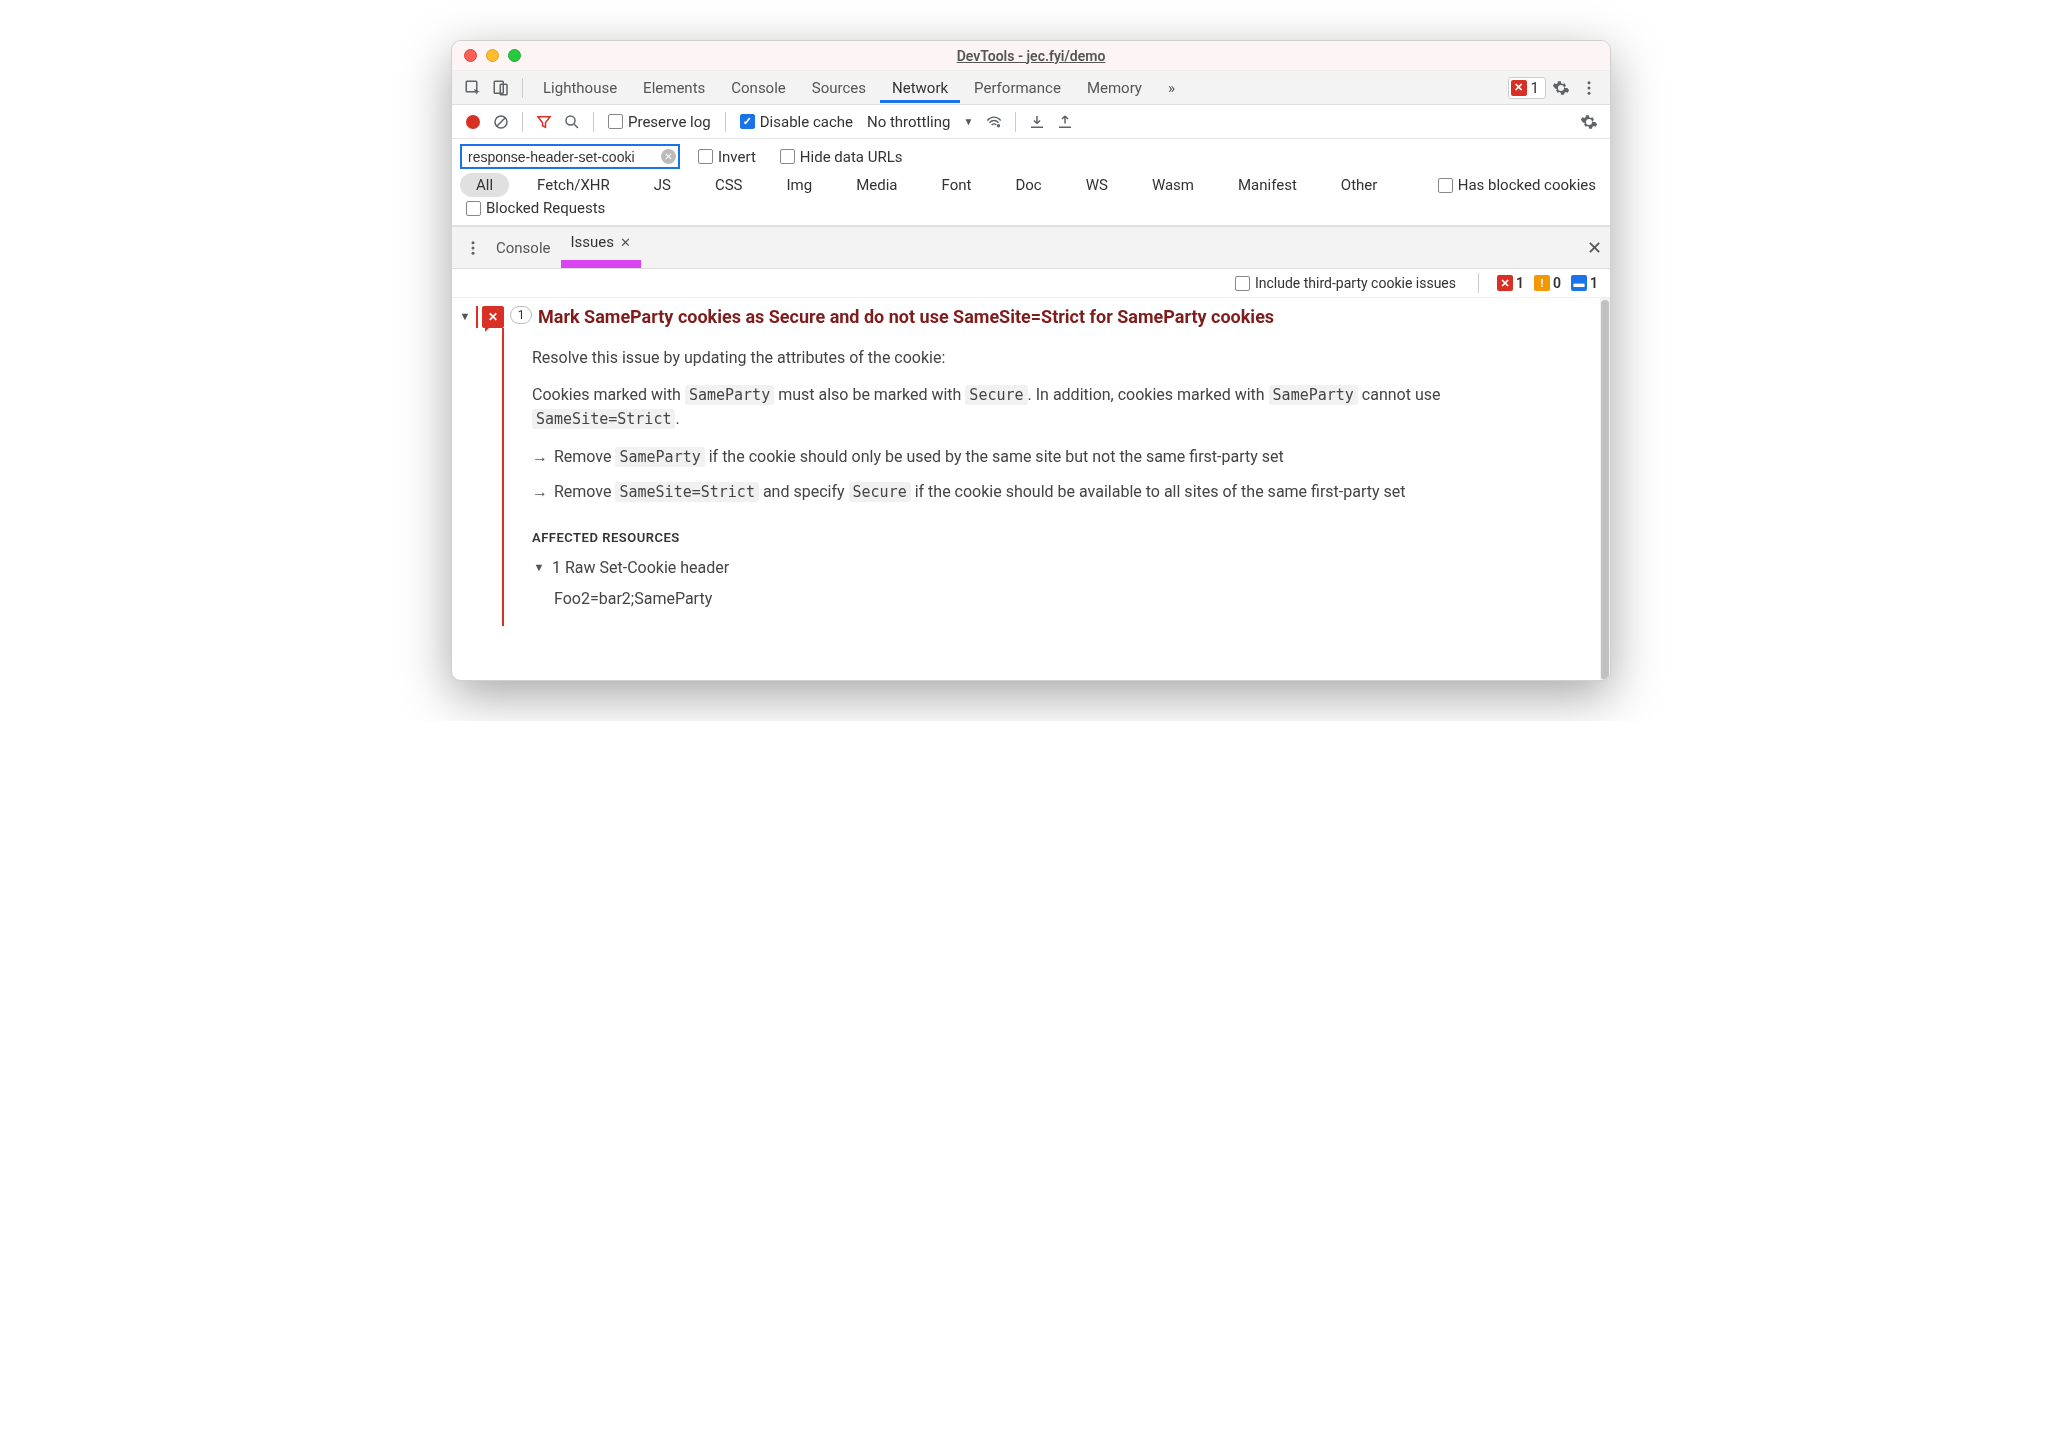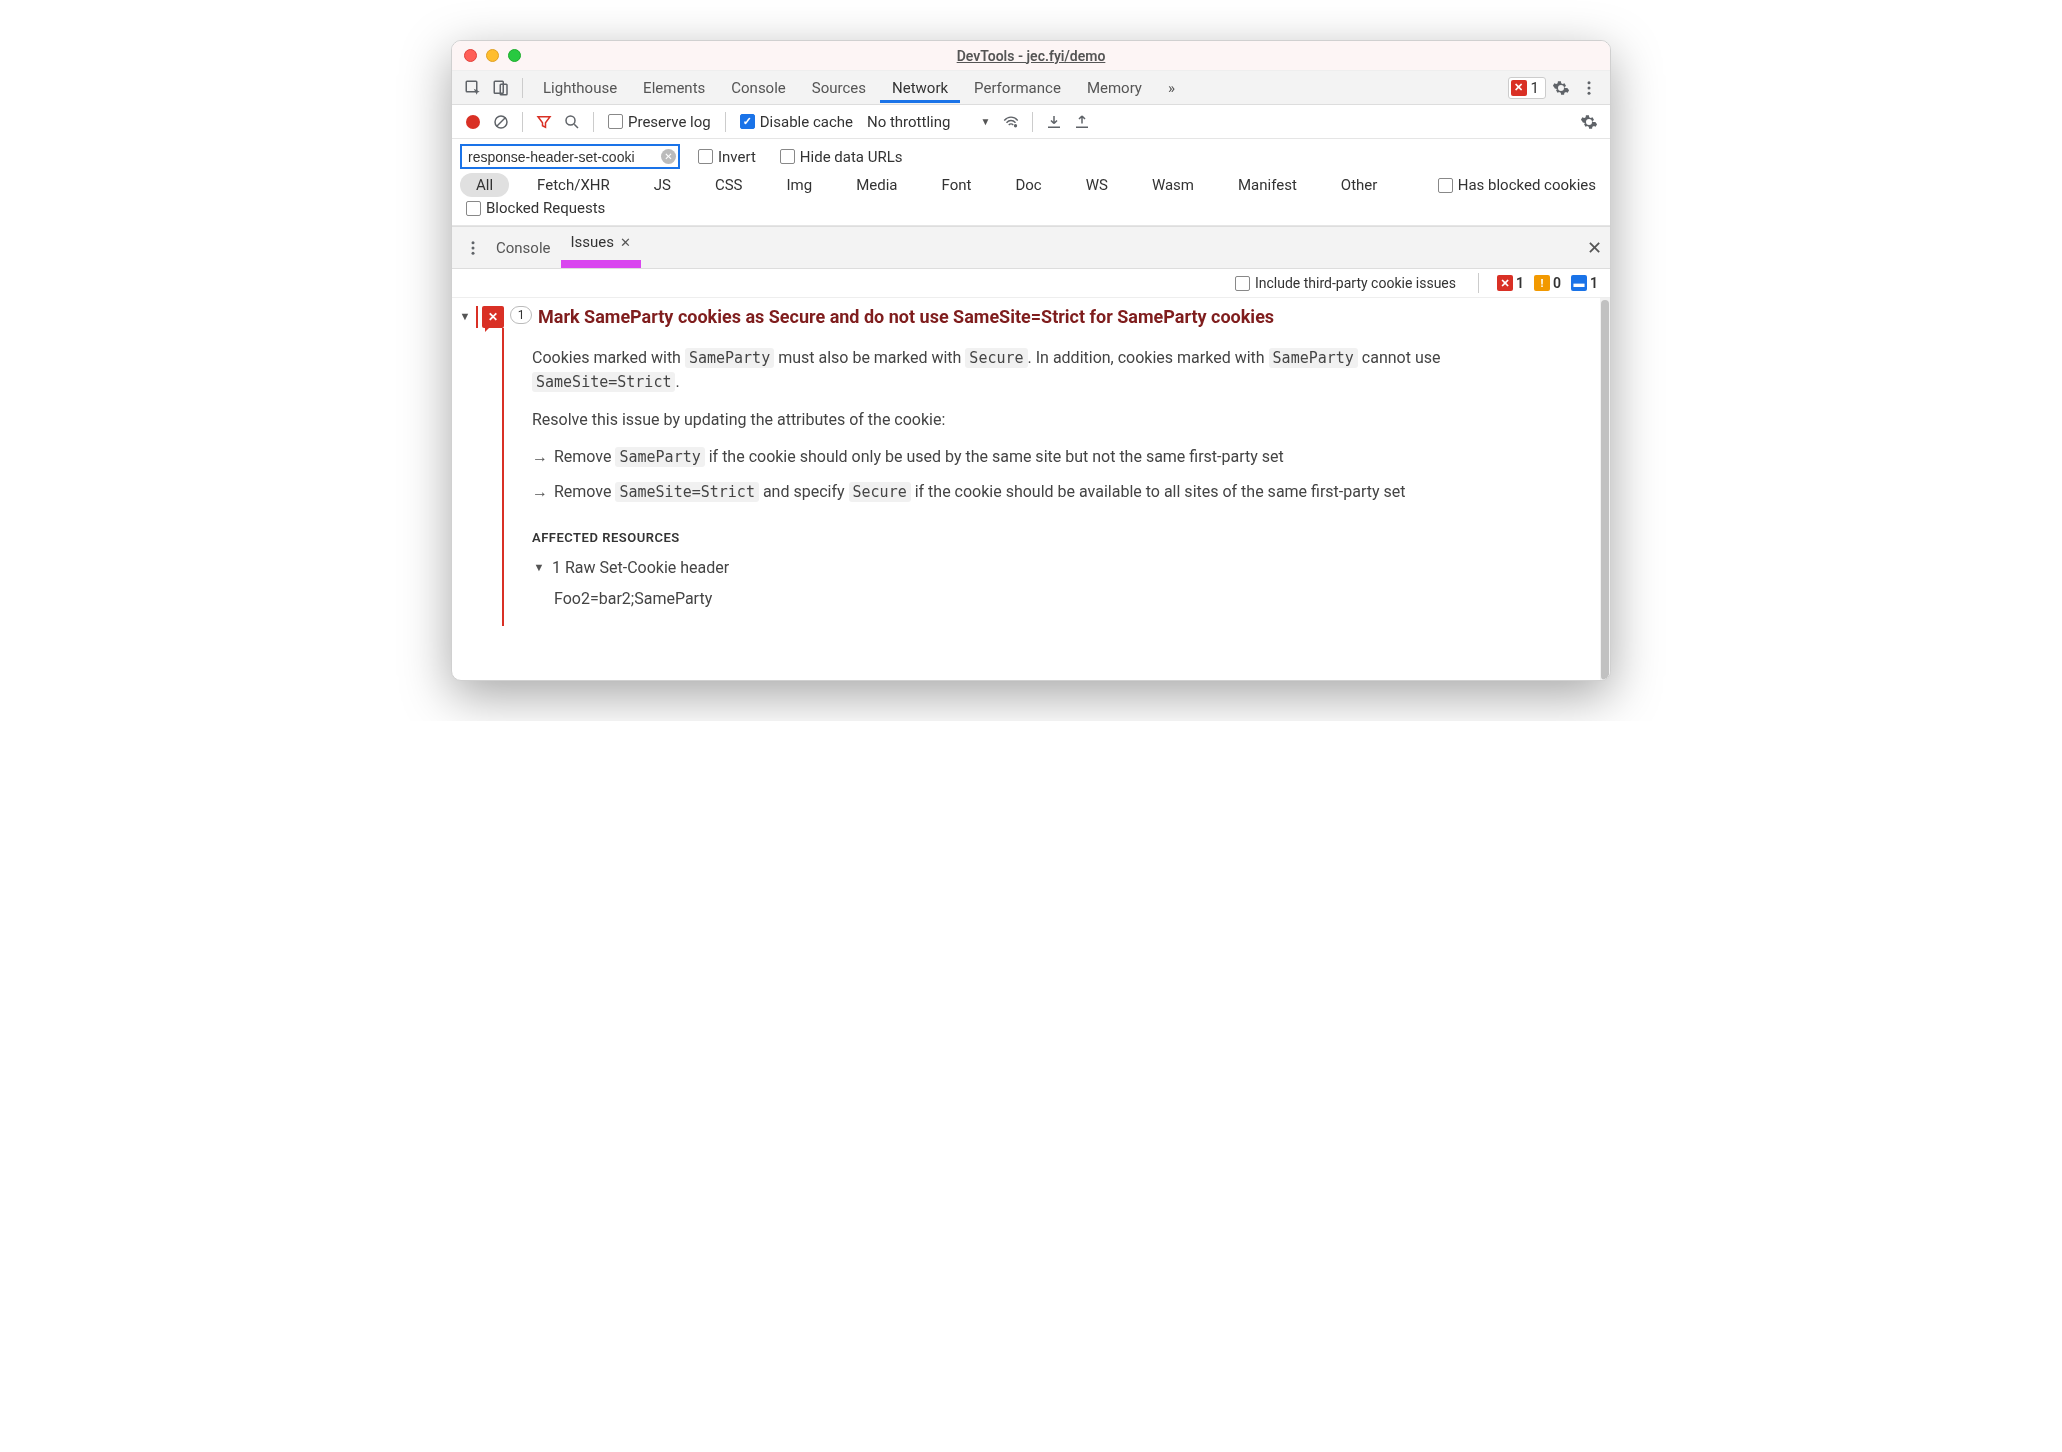--- a/index.html
+++ b/index.html
@@ -107,21 +107,21 @@
 .cbx.checked::after {
   content: "✓";
   color: #fff;
   font-size: 11px;
   font-weight: bold;
 }
 
 .select-fake {
   display: inline-flex;
   align-items: center;
-  gap: 20px;
+  gap: 3px;
   color: #333;
   padding: 0 6px;
 }
 .tri-down { font-size: 10px; color: #555; margin-left: 10px; }
 
 .filter-input {
   border: 2px solid #1a73e8;
   background: #fff;
   height: 25px;
   width: 220px;
@@ -540,24 +540,24 @@
       <div class="issues-panel">
         <span class="tree-toggle">▼</span>
         <span class="issue-icon-col">
           <span class="issue-bubble">✕</span>
         </span>
         <span class="issue-count-pill">1</span>
         <span class="issue-title">Mark SameParty cookies as Secure and do not use SameSite=Strict for SameParty cookies</span>
       </div>
 
       <div class="issue-body">
+        <p>Resolve this issue by updating the attributes of the cookie:</p>
         <p>
           <span>Cookies marked with </span><span class="codechunk">SameParty</span><span> must also be marked with </span><span class="codechunk">Secure</span><span>. In addition, cookies marked with </span><span class="codechunk">SameParty</span><span> cannot use </span><span class="codechunk">SameSite=Strict</span><span>.</span>
         </p>
-        <p>Resolve this issue by updating the attributes of the cookie:</p>
         <span class="arrow-item">
           <span>Remove </span><span class="codechunk">SameParty</span><span> if the cookie should only be used by the same site but not the same first-party set</span>
         </span>
         <span class="arrow-item">
           <span>Remove </span><span class="codechunk">SameSite=Strict</span><span> and specify </span><span class="codechunk">Secure</span><span> if the cookie should be available to all sites of the same first-party set</span>
         </span>
 
         <div class="affected-heading">AFFECTED RESOURCES</div>
         <div class="raw-header-row">
           <span class="tree-toggle" style="margin-top:0;">▼</span>

